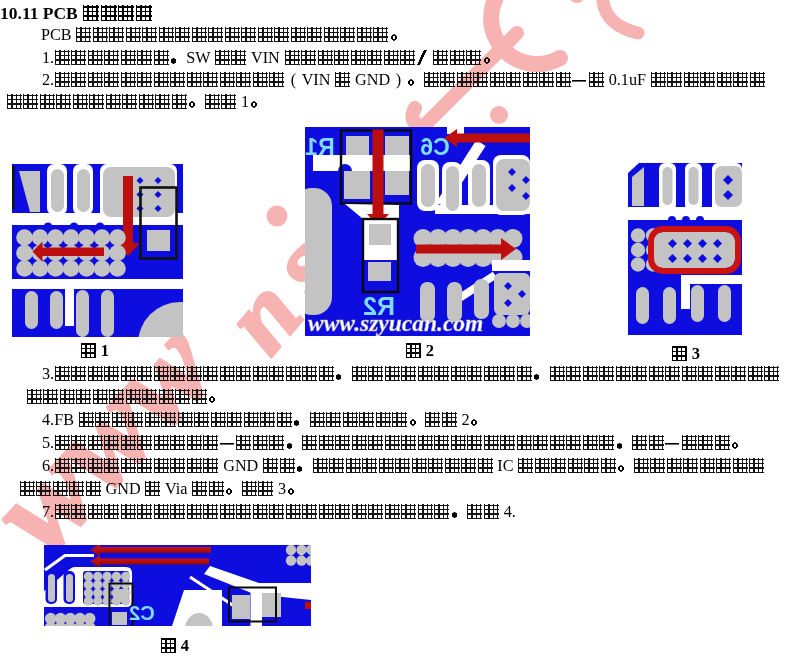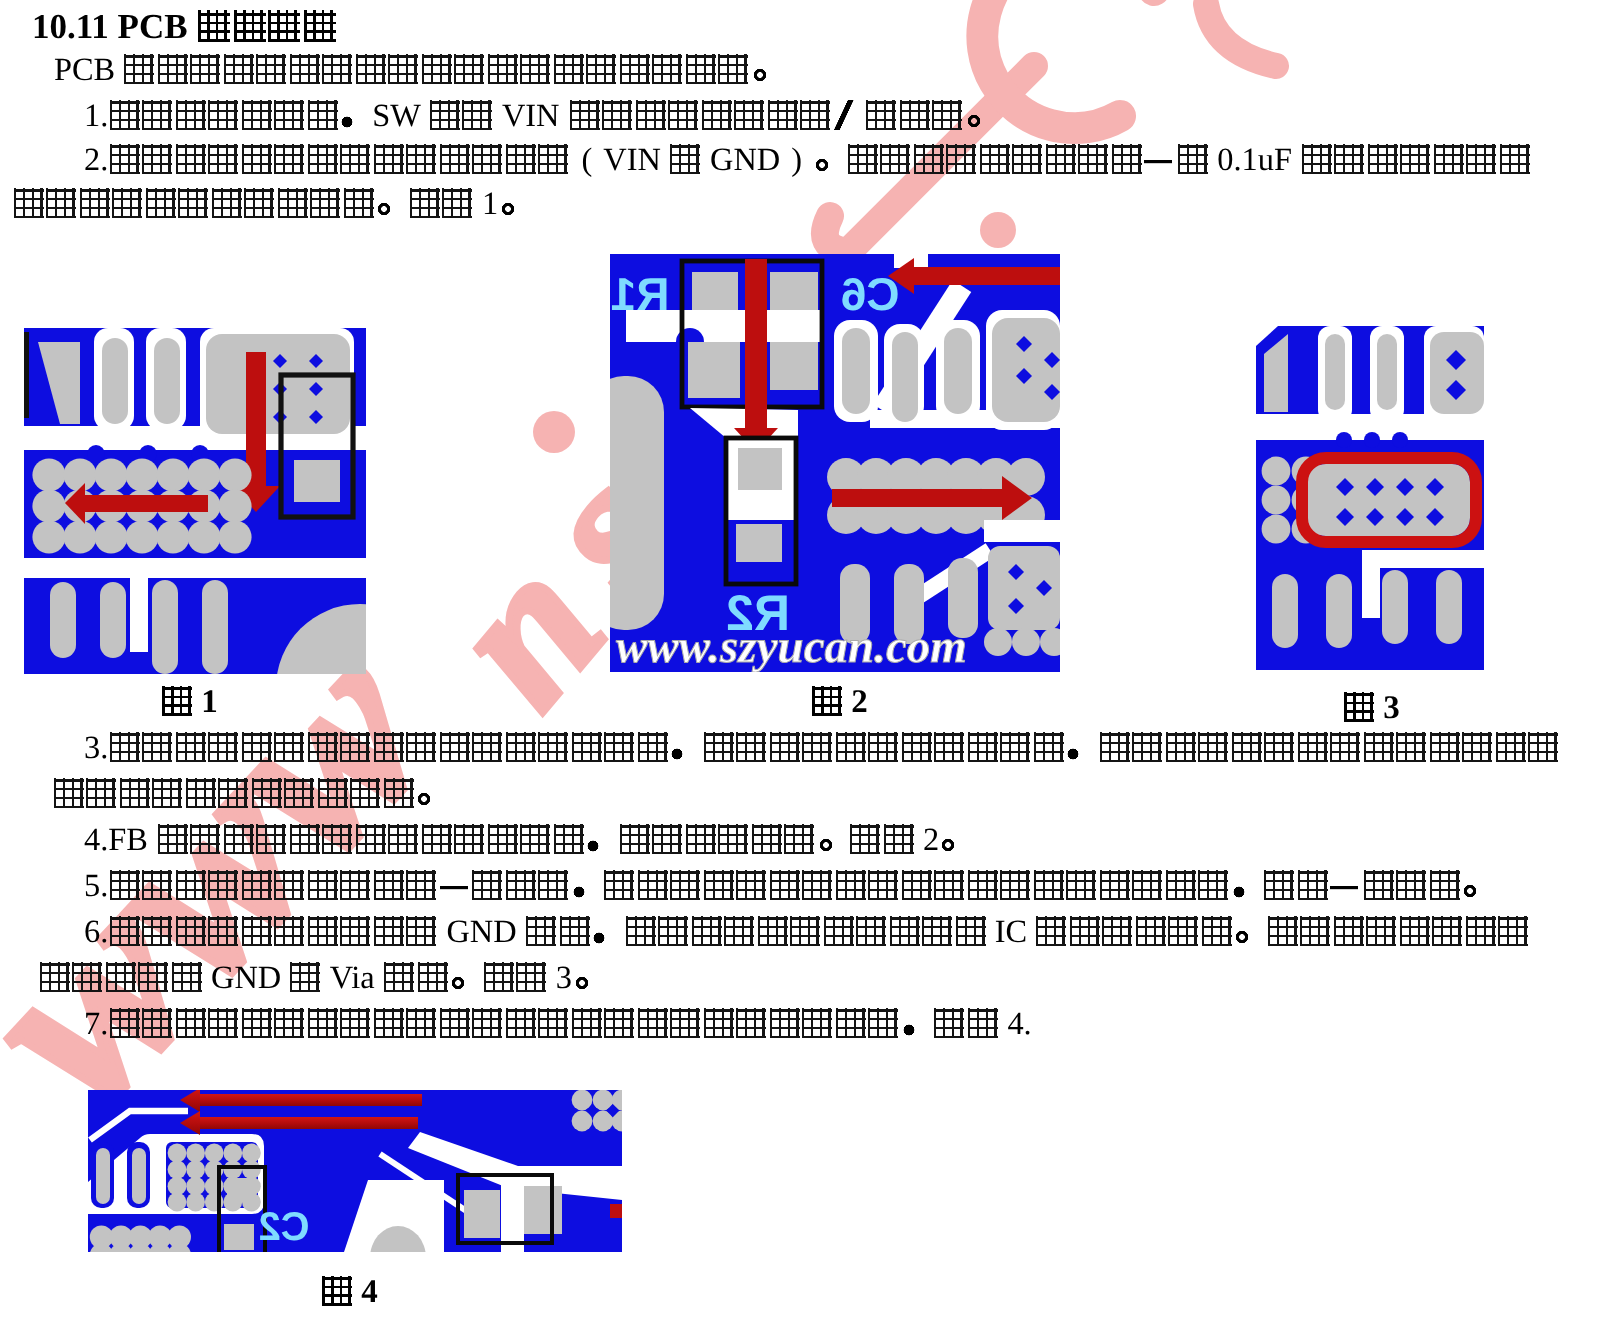--- a/index.html
+++ b/index.html
@@ -362,23 +362,23 @@
 
 <text transform="translate(98,75) scale(-1,1)" font-family="'Liberation Sans',sans-serif" font-weight="bold" font-size="20" fill="#7fdbff" text-anchor="middle">C2</text>
 
 <rect x="55" y="2" width="112" height="6" fill="url(#arg)"></rect>
 <path d="M56,-1 L56,11 L46,5 Z" fill="url(#arg)"></path>
 
 <rect x="55" y="13.5" width="110" height="6" fill="url(#arg)"></rect>
 <path d="M56,10.5 L56,22.5 L46,16.5 Z" fill="url(#arg)"></path>
 </svg>
 
-<div class="line title" style="left:16px;top:5px">10.11 PCB <i class="hb"></i><i class="hb"></i><i class="hb"></i><i class="hb"></i></div>
-
-<div class="line" style="left:27px;top:27px">PCB <i class="h"></i><i class="h"></i><i class="h"></i><i class="h"></i><i class="h"></i><i class="h"></i><i class="h"></i><i class="h"></i><i class="h"></i><i class="h"></i><i class="h"></i><i class="h"></i><i class="h"></i><i class="h"></i><i class="h"></i><i class="h"></i><i class="h"></i><i class="h"></i><i class="h"></i><i class="pj"></i></div>
+<div class="line title" style="left:0;top:5px">10.11 PCB <i class="hb"></i><i class="hb"></i><i class="hb"></i><i class="hb"></i></div>
+
+<div class="line" style="left:41px;top:27px">PCB <i class="h"></i><i class="h"></i><i class="h"></i><i class="h"></i><i class="h"></i><i class="h"></i><i class="h"></i><i class="h"></i><i class="h"></i><i class="h"></i><i class="h"></i><i class="h"></i><i class="h"></i><i class="h"></i><i class="h"></i><i class="h"></i><i class="h"></i><i class="h"></i><i class="h"></i><i class="pj"></i></div>
 
 <div class="line" style="left:42px;top:50px">1.<i class="h"></i><i class="h"></i><i class="h"></i><i class="h"></i><i class="h"></i><i class="h"></i><i class="h"></i><i class="pc"></i>SW <i class="h"></i><i class="h"></i> VIN <i class="h"></i><i class="h"></i><i class="h"></i><i class="h"></i><i class="h"></i><i class="h"></i><i class="h"></i><i class="h"></i><i class="pd"></i><i class="h"></i><i class="h"></i><i class="h"></i><i class="pj"></i></div>
 
 <div class="line" style="left:42px;top:72px">2.<i class="h"></i><i class="h"></i><i class="h"></i><i class="h"></i><i class="h"></i><i class="h"></i><i class="h"></i><i class="h"></i><i class="h"></i><i class="h"></i><i class="h"></i><i class="h"></i><i class="h"></i><i class="h"></i><span class="pp">(</span>VIN <i class="h"></i> GND<span class="pp">)</span><i class="pj"></i><i class="h"></i><i class="h"></i><i class="h"></i><i class="h"></i><i class="h"></i><i class="h"></i><i class="h"></i><i class="h"></i><i class="h"></i><i class="yi"></i><i class="h"></i> 0.1uF <i class="h"></i><i class="h"></i><i class="h"></i><i class="h"></i><i class="h"></i><i class="h"></i><i class="h"></i></div>
 
 <div class="line" style="left:6px;top:94px"><i class="h"></i><i class="h"></i><i class="h"></i><i class="h"></i><i class="h"></i><i class="h"></i><i class="h"></i><i class="h"></i><i class="h"></i><i class="h"></i><i class="h"></i><i class="pj"></i><i class="h"></i><i class="h"></i> 1<i class="pj"></i></div>
 
 <div class="line" style="left:42px;top:366px">3.<i class="h"></i><i class="h"></i><i class="h"></i><i class="h"></i><i class="h"></i><i class="h"></i><i class="h"></i><i class="h"></i><i class="h"></i><i class="h"></i><i class="h"></i><i class="h"></i><i class="h"></i><i class="h"></i><i class="h"></i><i class="h"></i><i class="h"></i><i class="pc"></i><i class="h"></i><i class="h"></i><i class="h"></i><i class="h"></i><i class="h"></i><i class="h"></i><i class="h"></i><i class="h"></i><i class="h"></i><i class="h"></i><i class="h"></i><i class="pc"></i><i class="h"></i><i class="h"></i><i class="h"></i><i class="h"></i><i class="h"></i><i class="h"></i><i class="h"></i><i class="h"></i><i class="h"></i><i class="h"></i><i class="h"></i><i class="h"></i><i class="h"></i><i class="h"></i></div>
 
 <div class="line" style="left:26px;top:389px"><i class="h"></i><i class="h"></i><i class="h"></i><i class="h"></i><i class="h"></i><i class="h"></i><i class="h"></i><i class="h"></i><i class="h"></i><i class="h"></i><i class="h"></i><i class="pj"></i></div>

